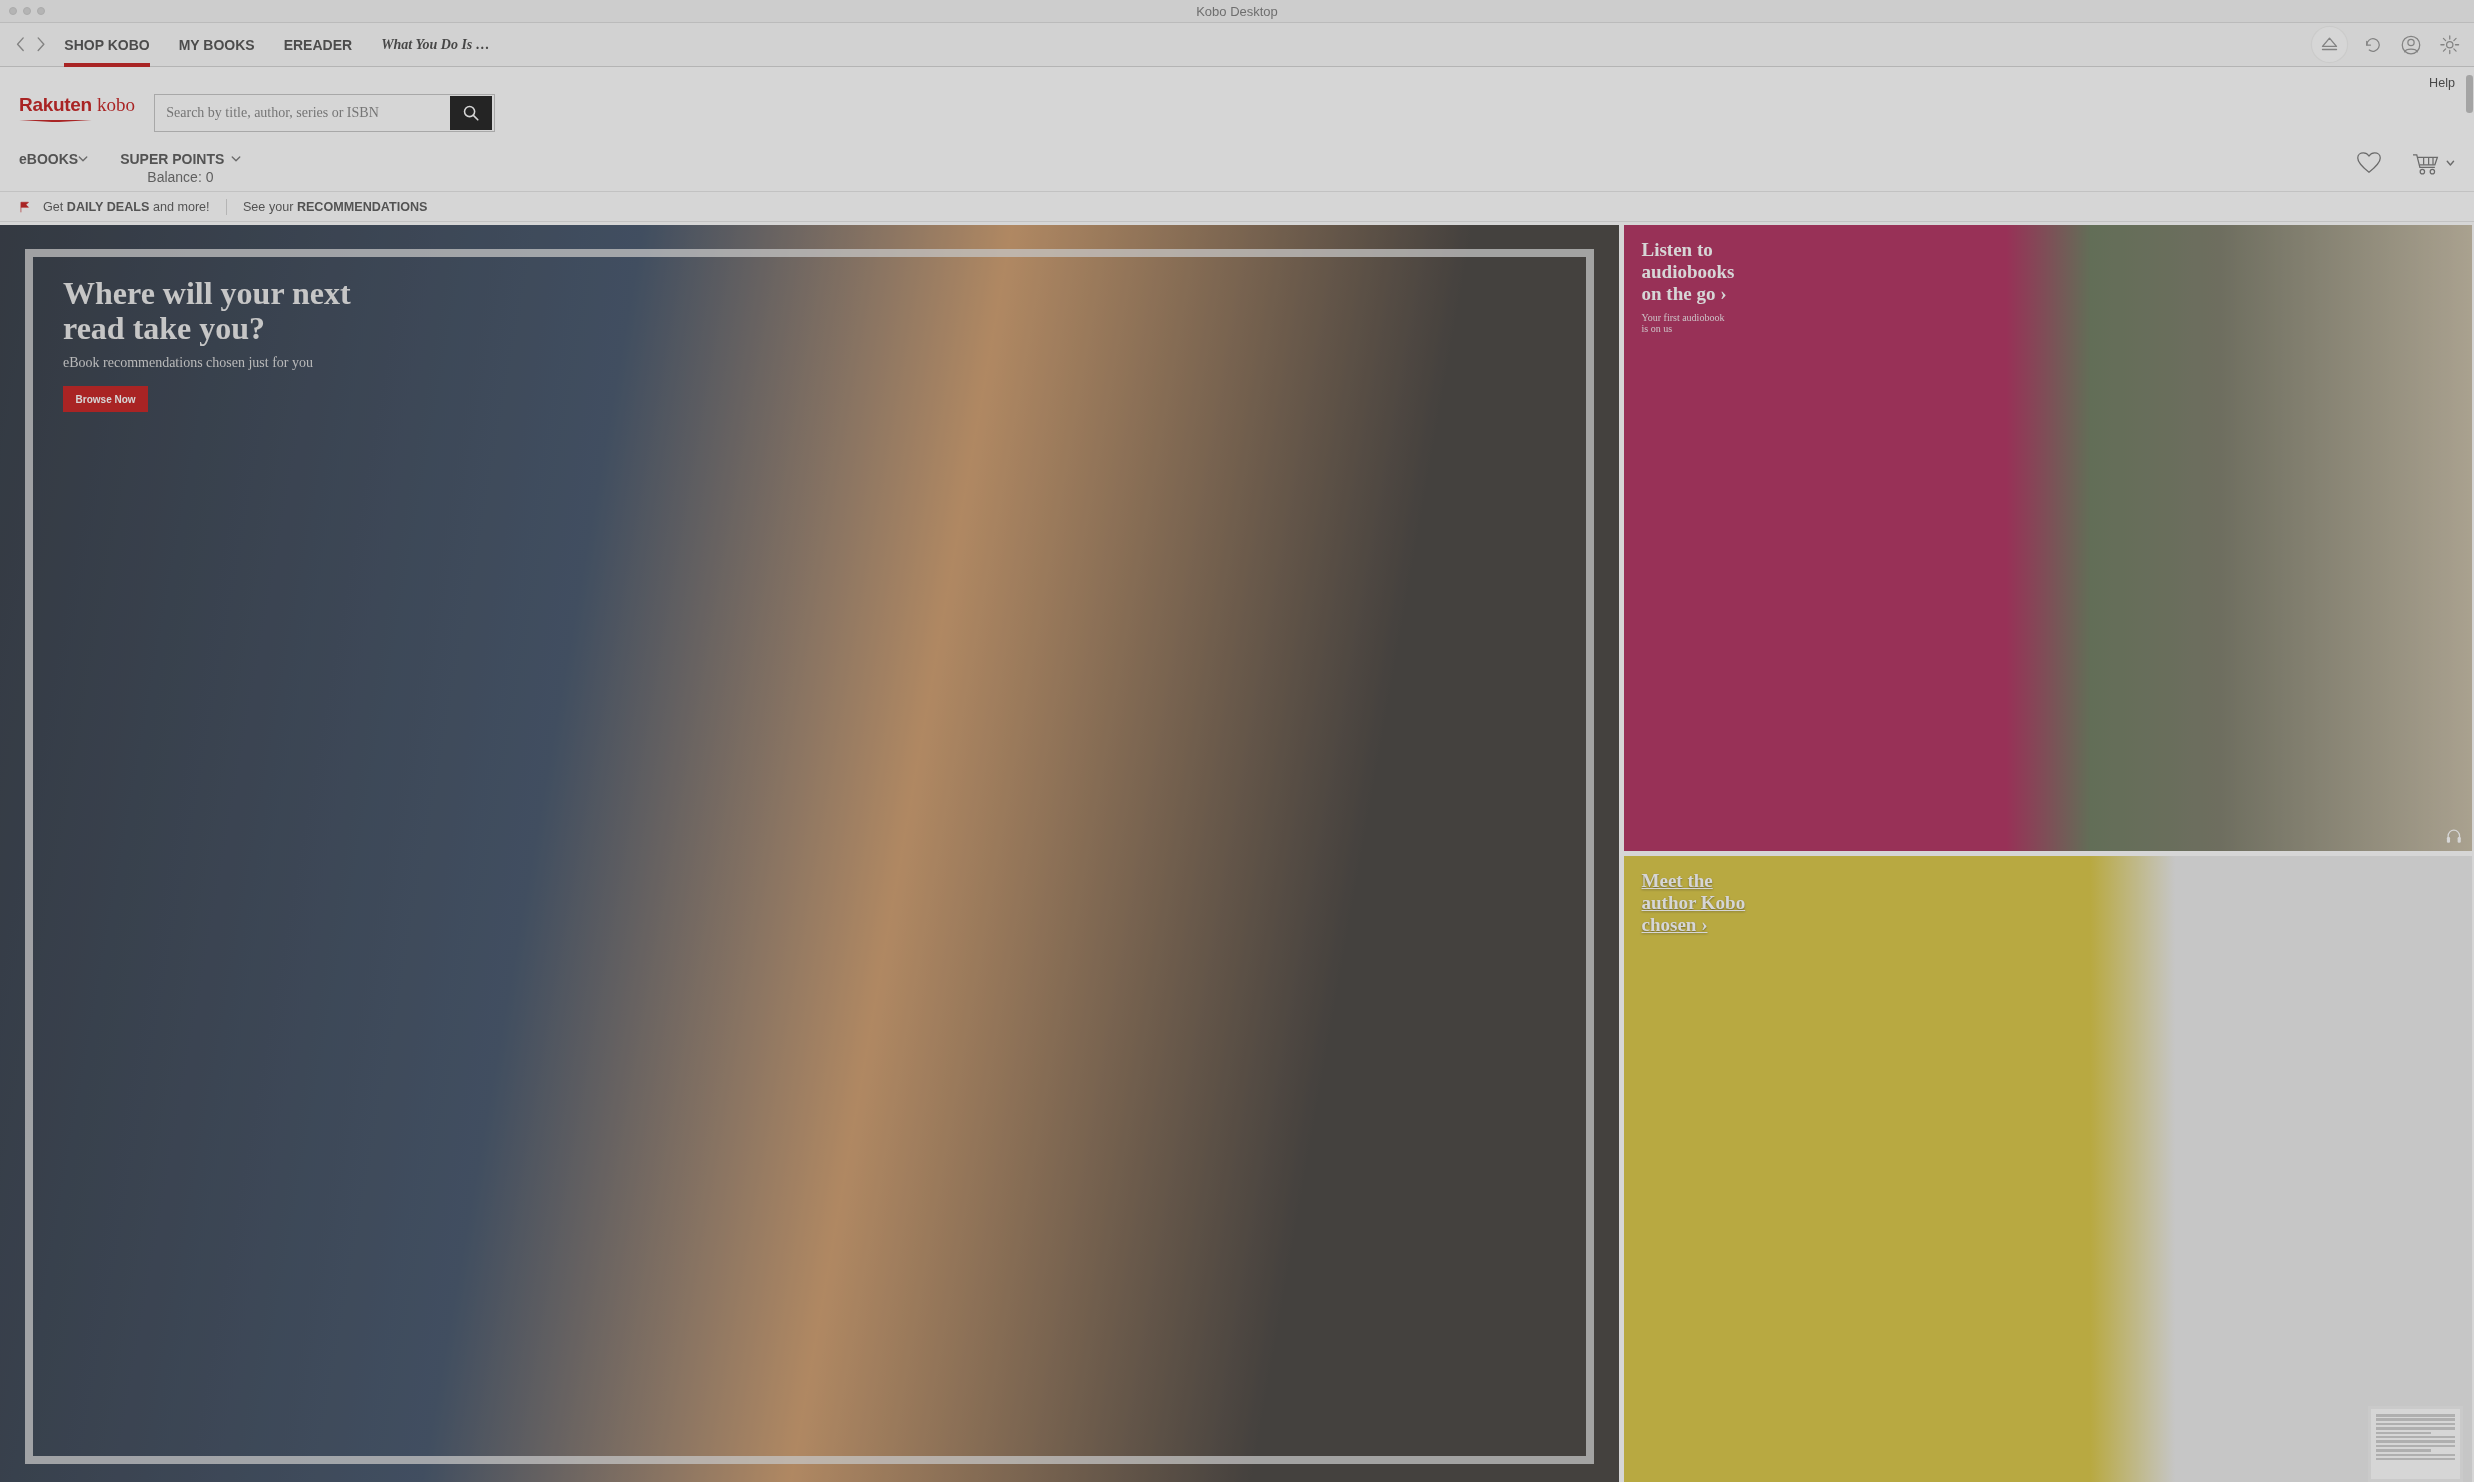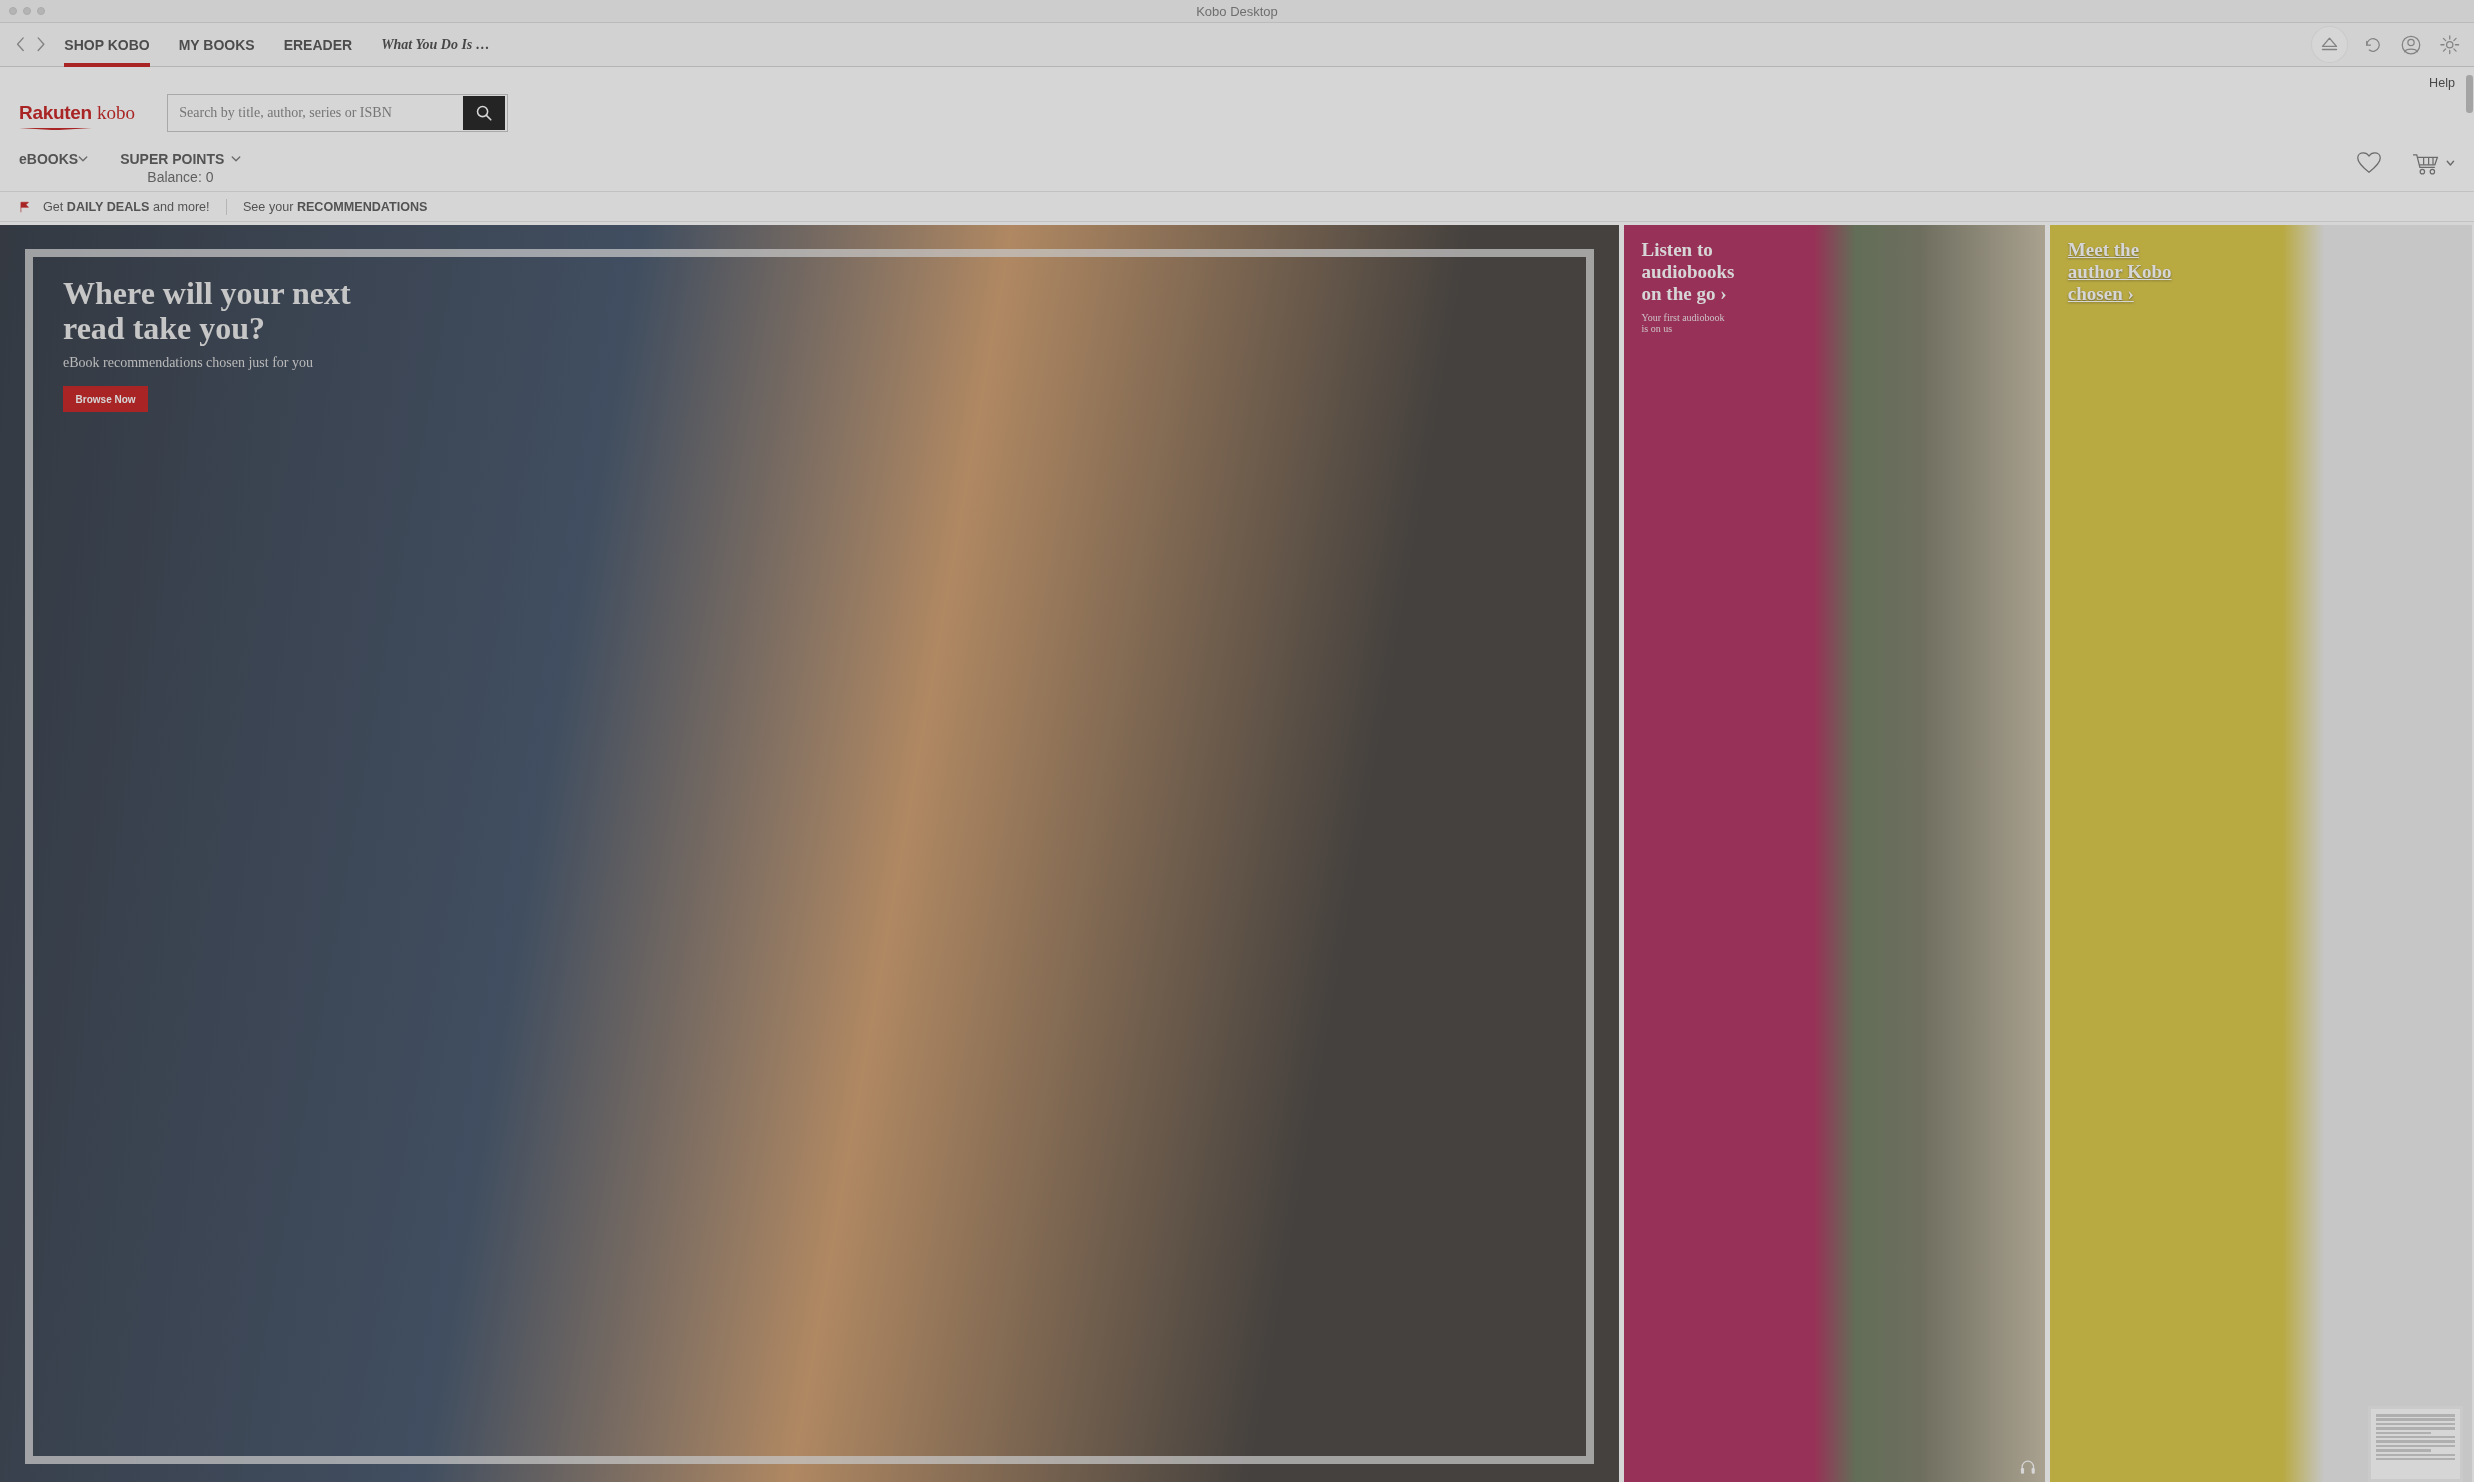--- a/index.html
+++ b/index.html
@@ -31,21 +31,21 @@
   .top-icons { display:flex; align-items:center; gap: 14px; }
   .icon-btn { width: 24px; height: 24px; display:flex; align-items:center; justify-content:center; color:#888; }
   .eject-highlight { width: 35px; height: 35px; border-radius: 50%; background: #fff; display:flex; align-items:center; justify-content:center; box-shadow: 0 0 0 1.3px rgba(0,0,0,0.04); }
 
   
   .content { flex:1; overflow:hidden; position:relative; display:flex; flex-direction:column; }
 
   .help-row { display:flex; justify-content:flex-end; padding: 8.8px 19px 3.8px 19px; }
   .help-link { font-size:12.6px; color:#333; font-weight:500; }
 
-  .brand-row { display:flex; align-items:center; padding: 0 19px 11.4px 19px; gap: 32px; }
+  .brand-row { display:flex; align-items:flex-start; padding: 0 19px 11.4px 19px; gap: 19px; }
   .brand { display:flex; align-items:baseline; gap:5px; }
   .brand .rakuten { font-size: 19px; font-weight: 800; color:#bf0000; font-family: Arial, sans-serif; letter-spacing: -0.3px; position:relative; }
   .brand .rakuten::after {
     content:""; position:absolute; left:0; bottom:-6.3px; width:100%; height:1.9px; background:#bf0000;
     clip-path: polygon(0 0, 100% 0, 55% 100%, 45% 100%);
   }
   .brand .kobo { font-size: 19px; font-weight: 400; color:#bf0000; font-family: Liberation Serif, serif; }
 
   .searchbox { flex: 0 0 341px; height: 38px; border:0.6px solid #bdbdbd; display:flex; align-items:center; }
   .searchbox input {
@@ -76,21 +76,21 @@
     overflow:hidden;
   }
   .promo-main .frame {
     position:absolute; left:25px; right:25px; top:24px; bottom:17.7px; border:8.8px solid rgba(230,230,230,0.75);
   }
   .promo-main .inner { position:absolute; left:63px; top:51px; right:76px; color:#eaeaea; }
   .promo-main h1 { font-size: 32px; font-weight:700; line-height:1.1; font-family: Georgia, serif; color:#e8e8e8; }
   .promo-main p { margin-top:8.8px; font-size:14px; font-family: Georgia, serif; color:#d6d6d6; }
   .promo-main .cta { display:inline-block; margin-top:15px; background:#bf0000; color:#fff; font-size:10px; font-weight:700; padding:7.6px 12.6px; }
 
-  .promo-side { flex:1; display:flex; flex-direction:row; gap:5px; }
+  .promo-side { flex:1; display:flex; flex-direction:column; gap:5px; }
   .promo-a {
     flex:1; position:relative;
     background: linear-gradient(90deg, #a7134a 0%, #a7134a 45%, #5a6a4a 55%, #6a6a55 70%, #c0b49a 100%);
     color:#fff; padding: 14px 17.7px;
   }
   .promo-a h2 { font-size:19px; font-weight:700; line-height:1.15; font-family: Georgia, serif; }
   .promo-a p { margin-top:7.6px; font-size:10px; font-family: Georgia, serif; color:#f0dfe6; }
   .promo-a .hp { position:absolute; right:8.8px; bottom:6.3px; color:#fff; }
   .promo-b {
     flex:1; position:relative;

